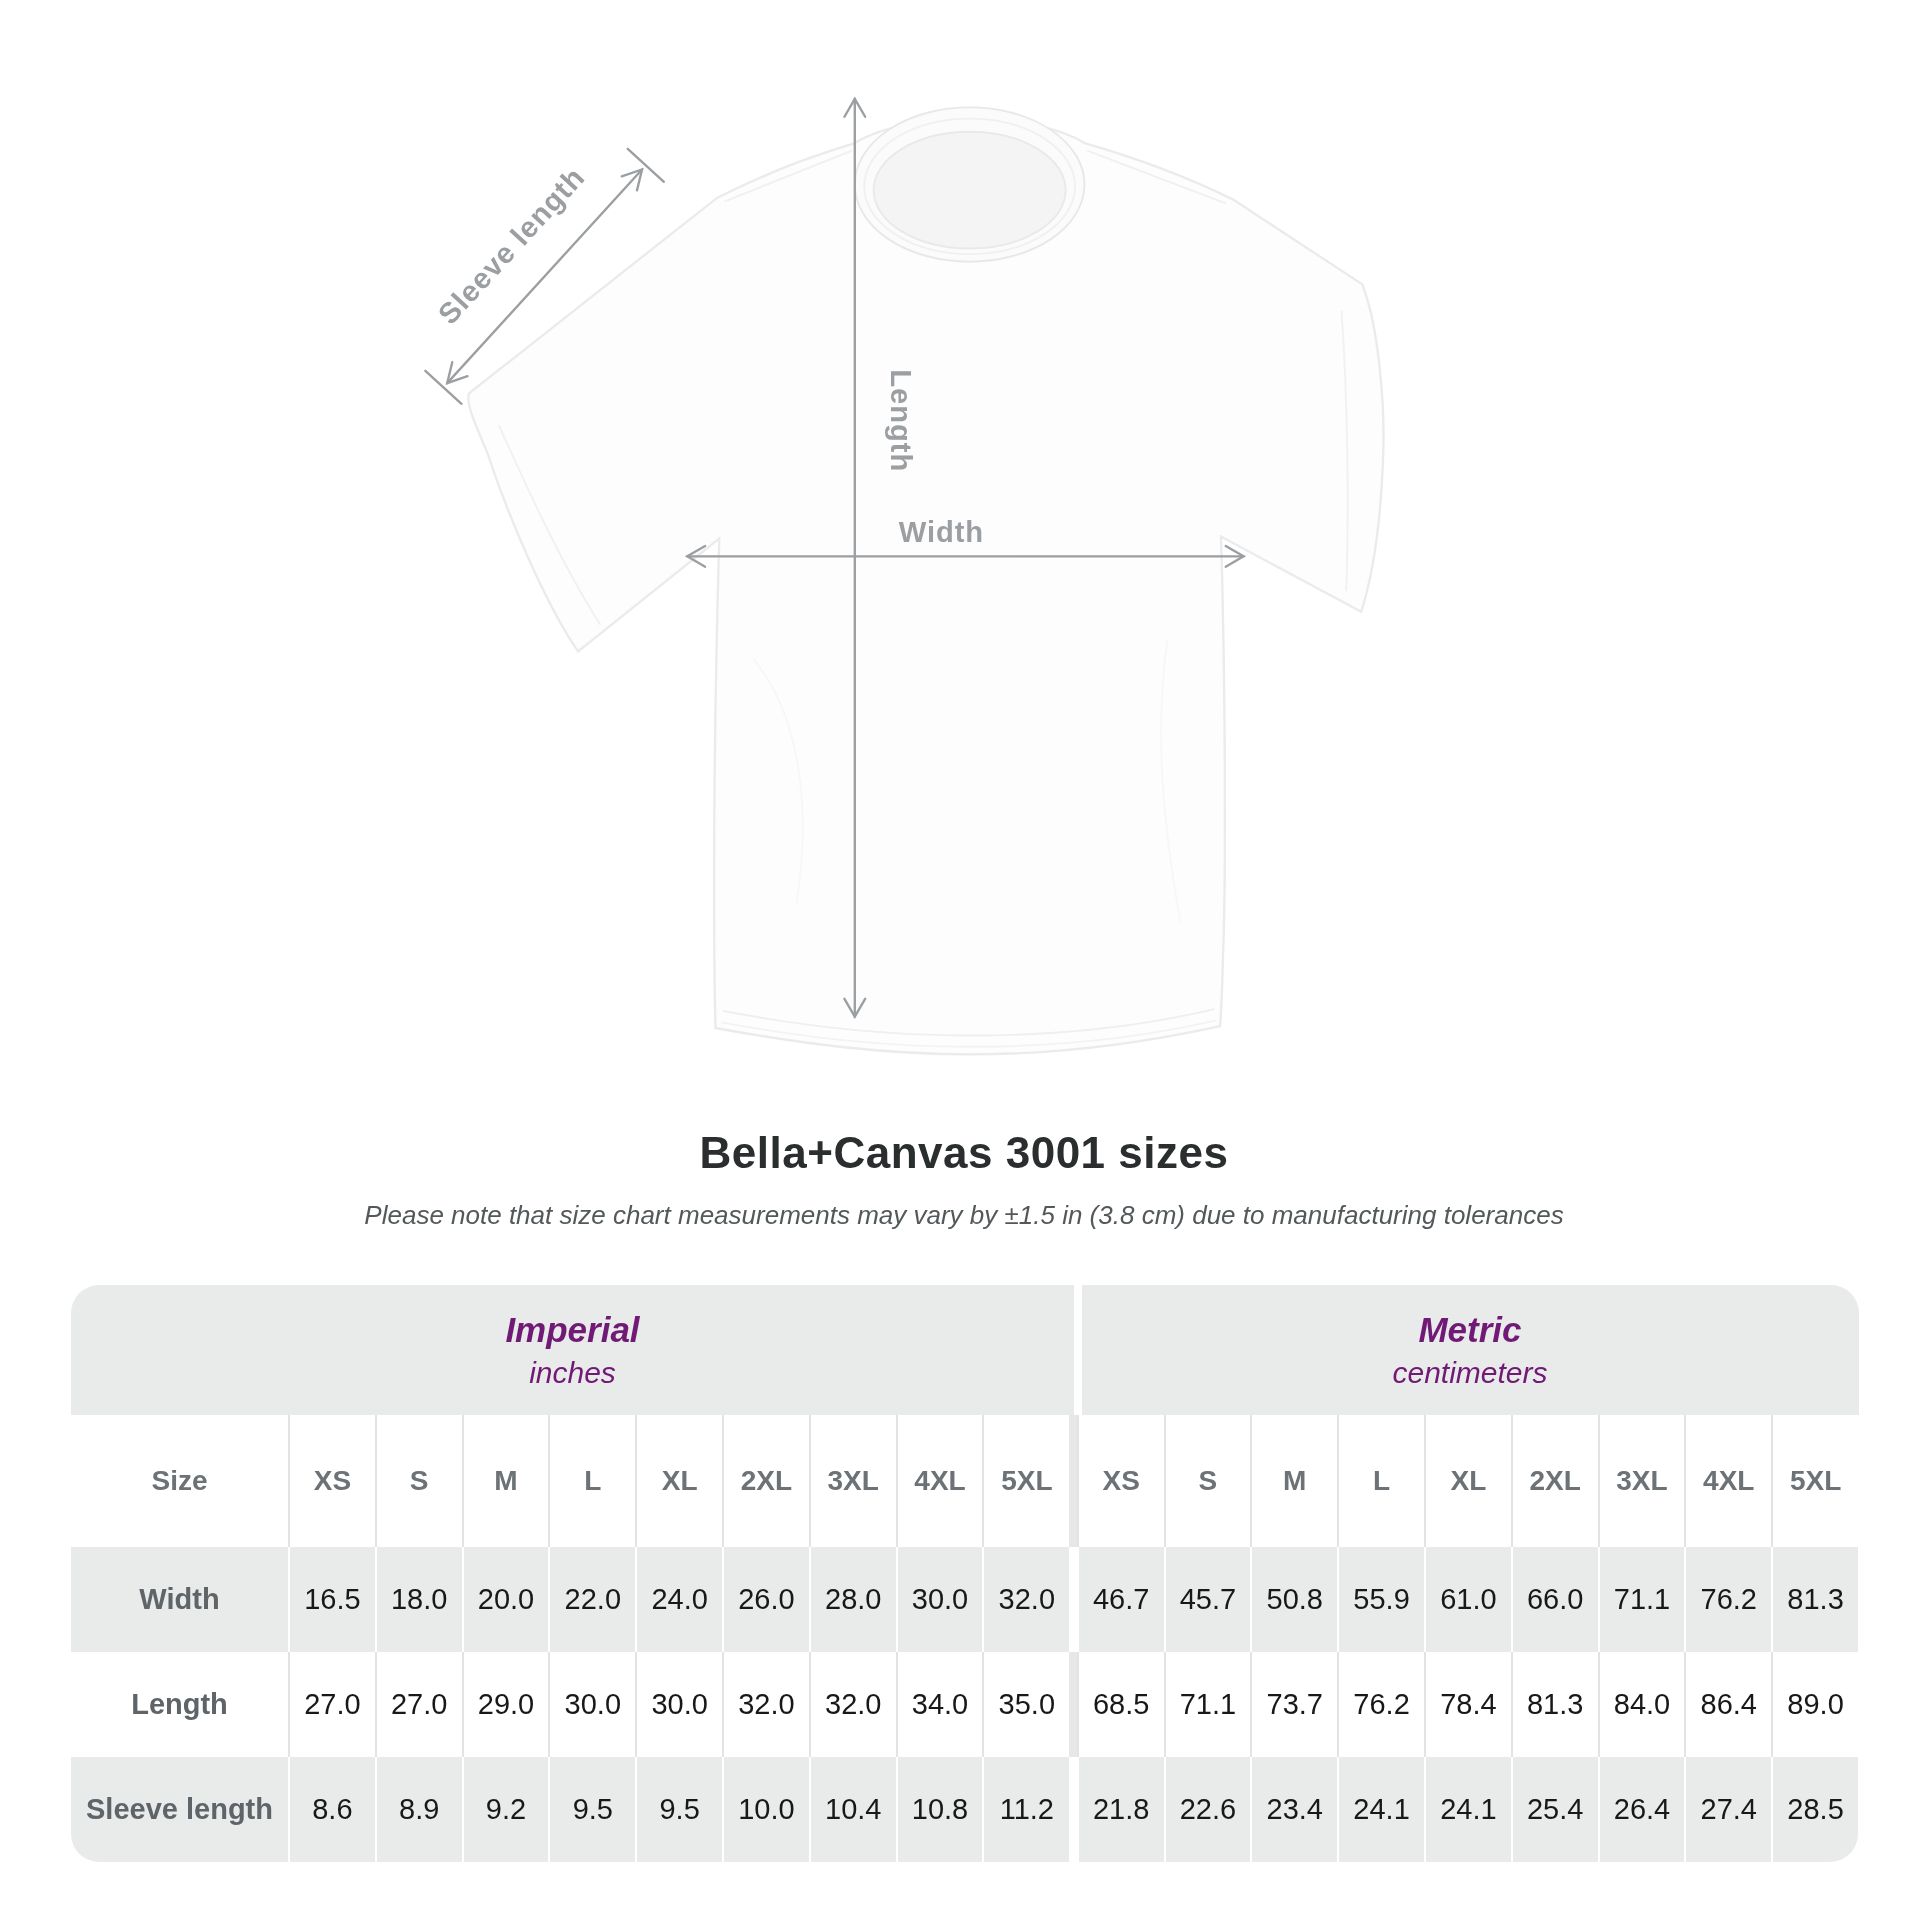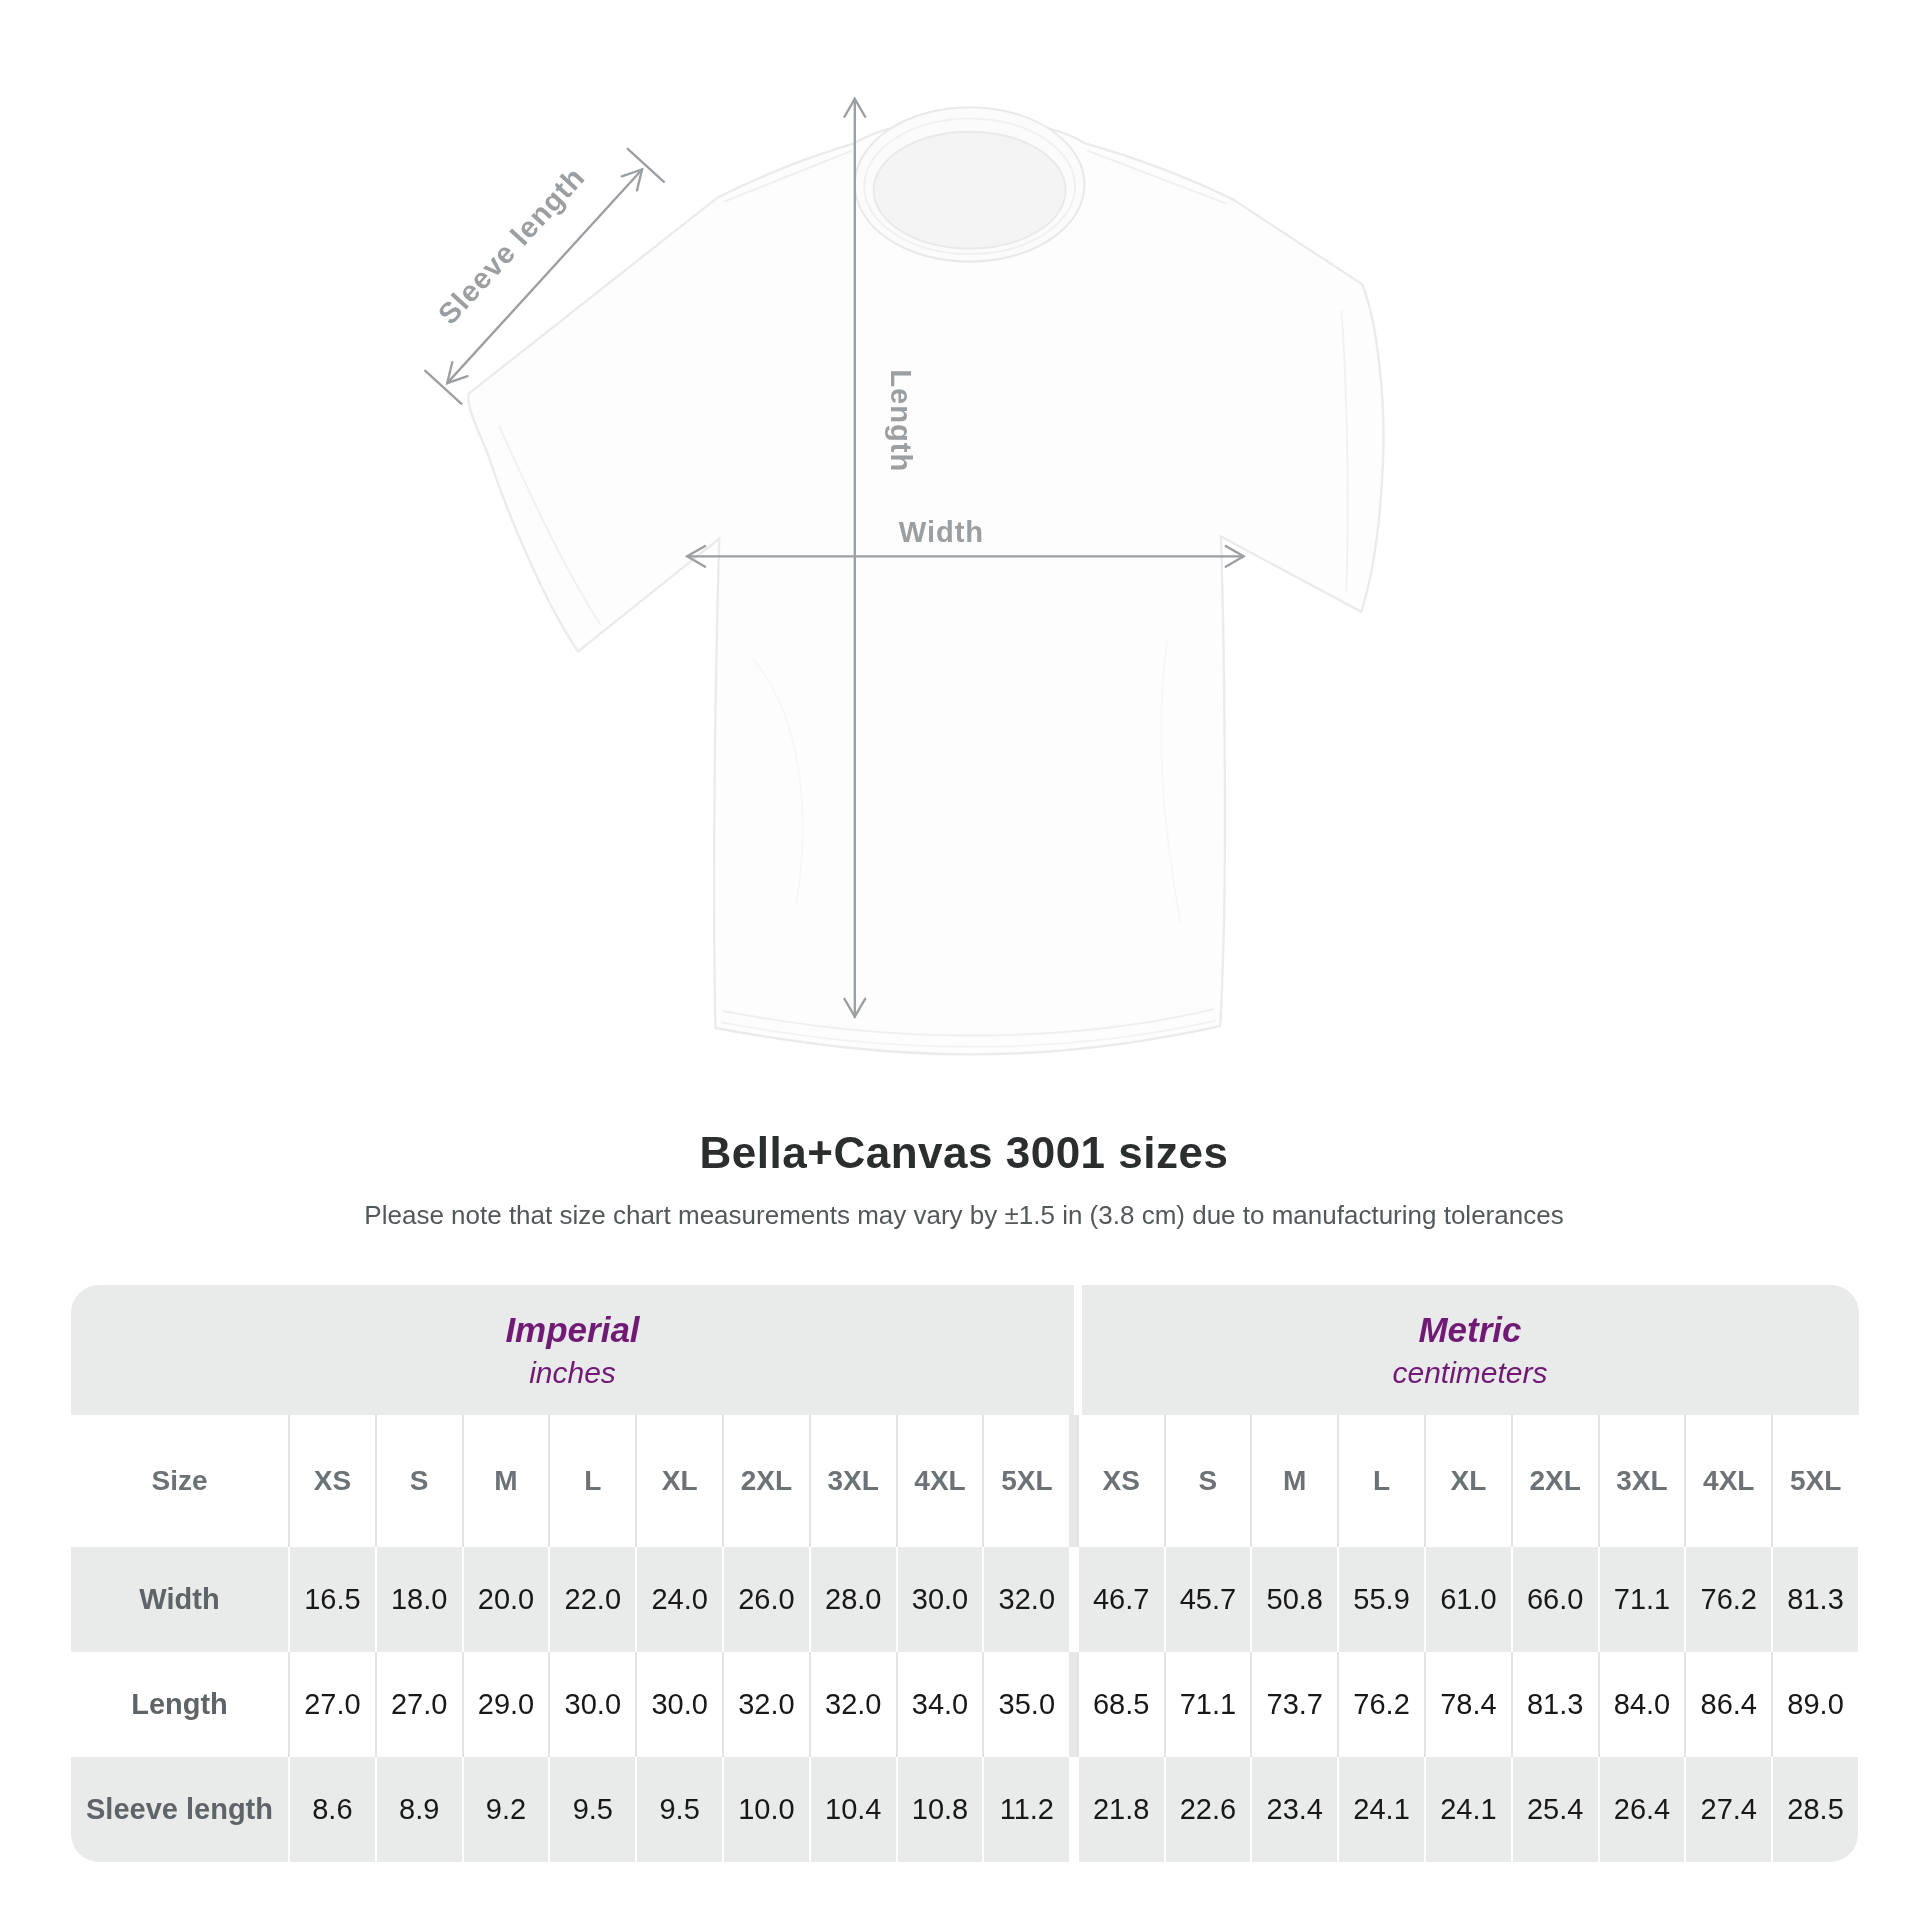--- a/index.html
+++ b/index.html
@@ -7,21 +7,21 @@
   .stage{position:relative;width:1928px;height:1928px;background:#fff;overflow:hidden;}
 
   
   .diagram{position:absolute;left:0;top:0;width:1928px;height:1092px;}
   .dim-label{font-weight:bold;font-size:31px;fill:#9b9fa2;letter-spacing:1px;}
 
   
   .title{position:absolute;left:0;top:1128px;width:1928px;text-align:center;
          font-size:44px;font-weight:bold;color:#2b2e2f;letter-spacing:0.5px;}
   .subtitle{position:absolute;left:0;top:1200px;width:1928px;text-align:center;
-         font-size:26px;color:#53585a;}
+         font-size:26px;font-style:italic;color:#53585a;}
 
   
   .size-table{position:absolute;left:71px;top:1285px;width:1787px;}
   .unit-row{display:grid;grid-template-columns:1003px 7.5px 777px;height:130px;}
   .unit-box{background:#e9eaea;display:flex;flex-direction:column;align-items:center;
             justify-content:center;row-gap:6.6px;color:#701a75;}
   .unit-box.imp{border-radius:28px 0 0 0;}
   .unit-box.met{border-radius:0 28px 0 0;}
   .unit-name{font-size:35px;font-weight:bold;font-style:italic;}
   .unit-sub{font-size:30px;font-style:italic;}

